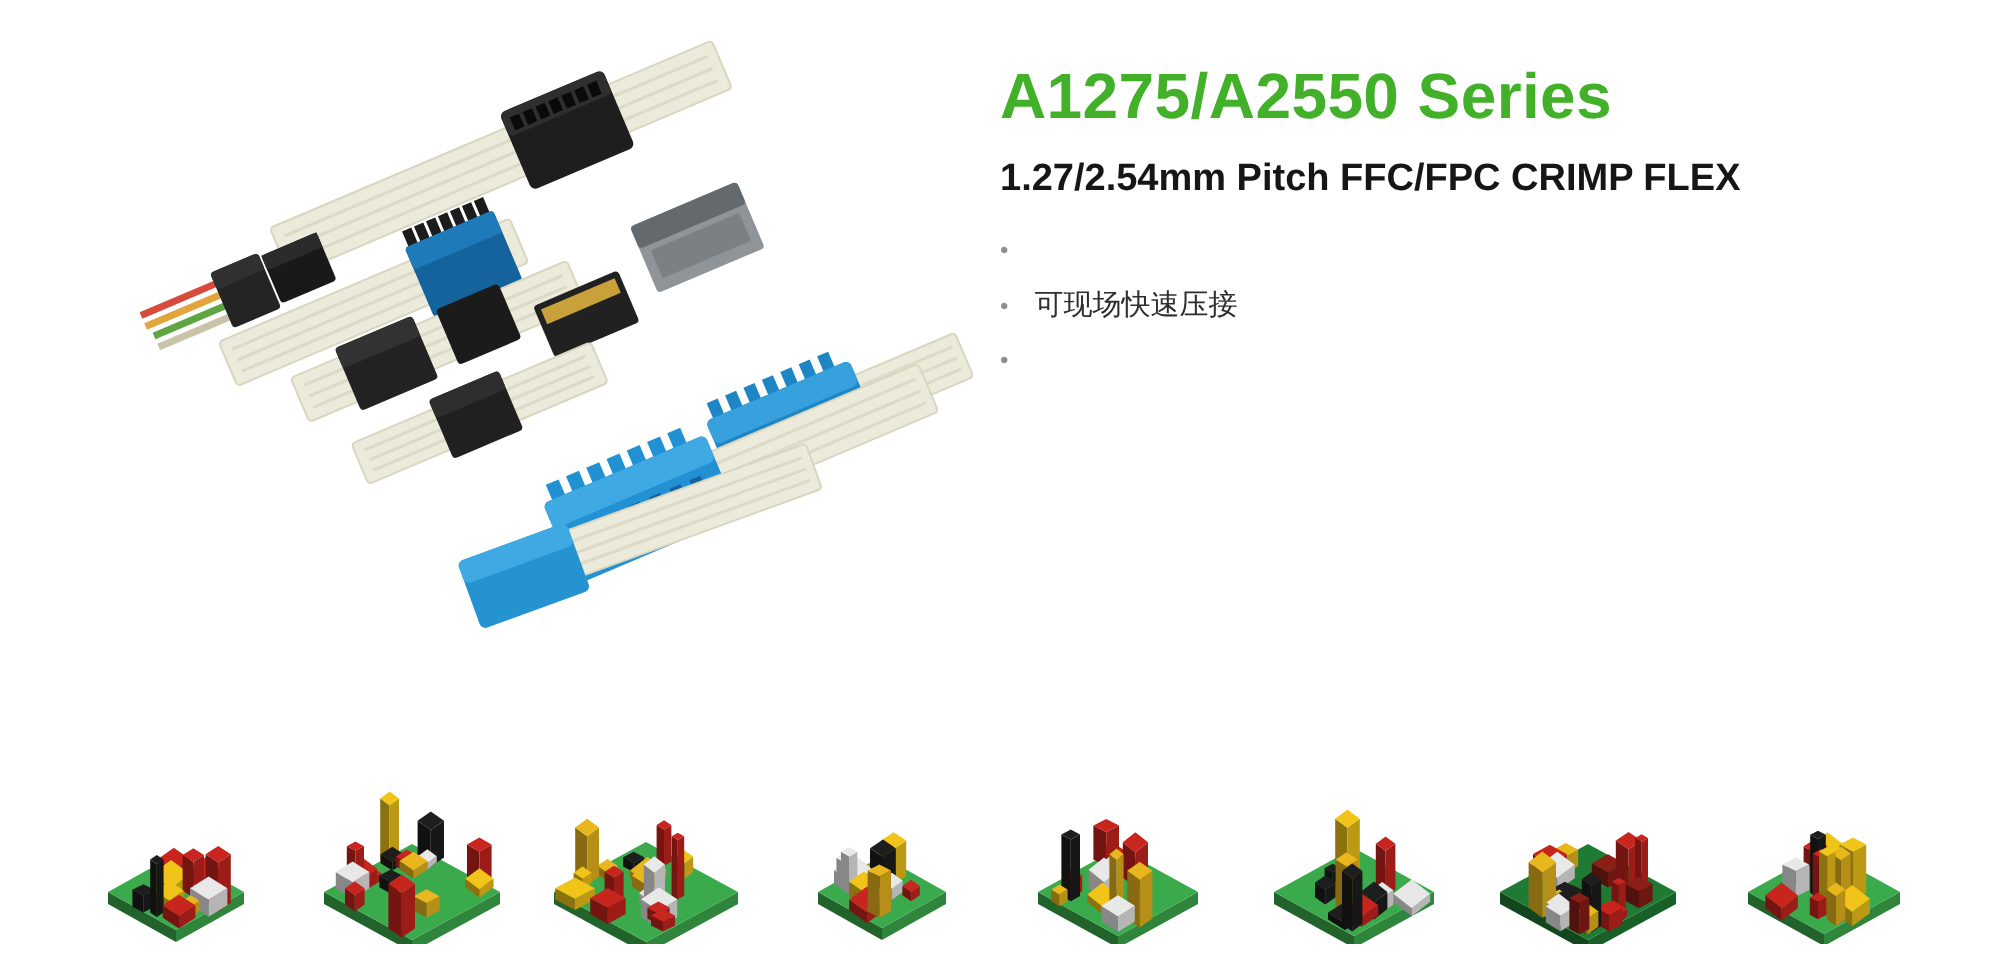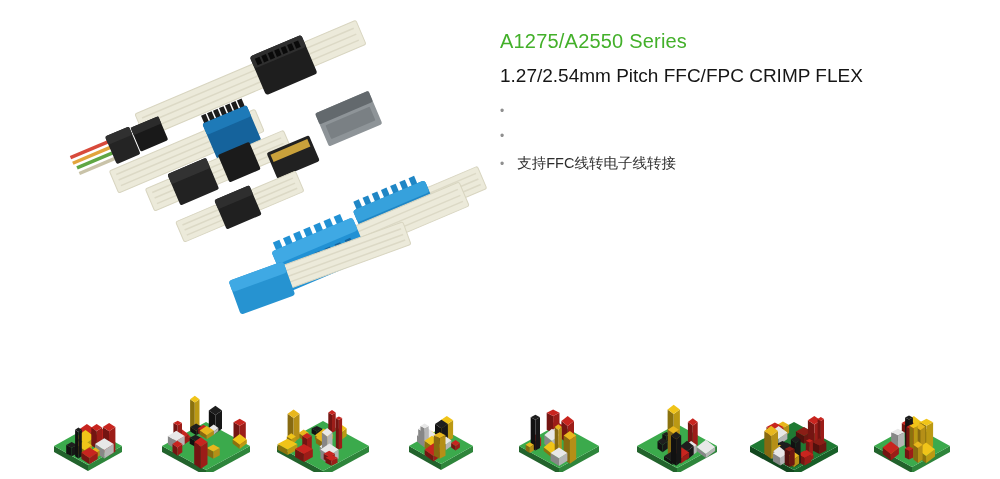--- a/index.html
+++ b/index.html
@@ -1,21 +1,21 @@
 <!DOCTYPE html>
 <html style="--accent: #43b02a;"><head>
 <meta charset="utf-8">
 <style>
   *{box-sizing:border-box;margin:0;padding:0}
   html,body{width:1000px;height:479px;background:#ffffff;font-family:"Liberation Sans",sans-serif;overflow:hidden}
   .page{position:relative;width:1000px;height:479px;background:#fff}
   .hero-art{position:absolute;left:22px;top:4px;width:470px;height:335px}
   .hero-info{position:absolute;left:500px;top:30px;width:475px}
-  .title{font-size:20px;font-weight:normal;color:var(--accent,#43b02a);letter-spacing:.2px}
-  .subtitle{margin-top:12px;font-size:19px;font-weight:normal;color:#161616}
+  .title{font-size:32px;font-weight:bold;color:var(--accent,#43b02a);letter-spacing:.2px}
+  .subtitle{margin-top:12px;font-size:19px;font-weight:bold;color:#161616}
   .bullets{margin-top:17px;list-style:none}
   .bullets li{display:flex;align-items:baseline;font-size:14.5px;color:#2e2e2e;margin:11px 0}
   .bullets .dot{color:#8f8f8f;margin-right:13px;font-size:12px}
   .gallery{position:absolute;left:0;top:336px;width:1000px;height:140px;display:flex;justify-content:space-between;align-items:flex-end;padding:0 32px 4px 32px}
   .gallery svg{display:block}
 </style>
 </head>
 <body>
 
 <div class="page">
@@ -164,24 +164,24 @@
 
   <div class="hero-info">
     <div class="title">A1275/A2550 Series</div>
     <div class="subtitle">1.27/2.54mm Pitch FFC/FPC CRIMP FLEX</div>
     <ul class="bullets">
       <li>
         <span class="dot">•</span>
       </li>
       <li>
         <span class="dot">•</span>
+        <span>可现场快速压接</span>
       </li>
       <li>
         <span class="dot">•</span>
-        <span>支持FFC线转电子线转接</span>
       </li>
     </ul>
   </div>
 
   <div class="gallery">
       <svg viewBox="0 0 112 132" width="112" height="132">
         <polygon points="22.0,106.0 56.0,125.0 56.0,131.0 22.0,112.0" fill="#22632c"></polygon>
         <polygon points="90.0,106.0 56.0,125.0 56.0,131.0 90.0,112.0" fill="#2e853b"></polygon>
         <polygon points="56.0,87.0 90.0,106.0 56.0,125.0 22.0,106.0" fill="#3BAA4C"></polygon>
         <polygon points="47.0,89.5 54.9,95.2 54.9,101.7 47.0,96.0" fill="#741512"></polygon>

